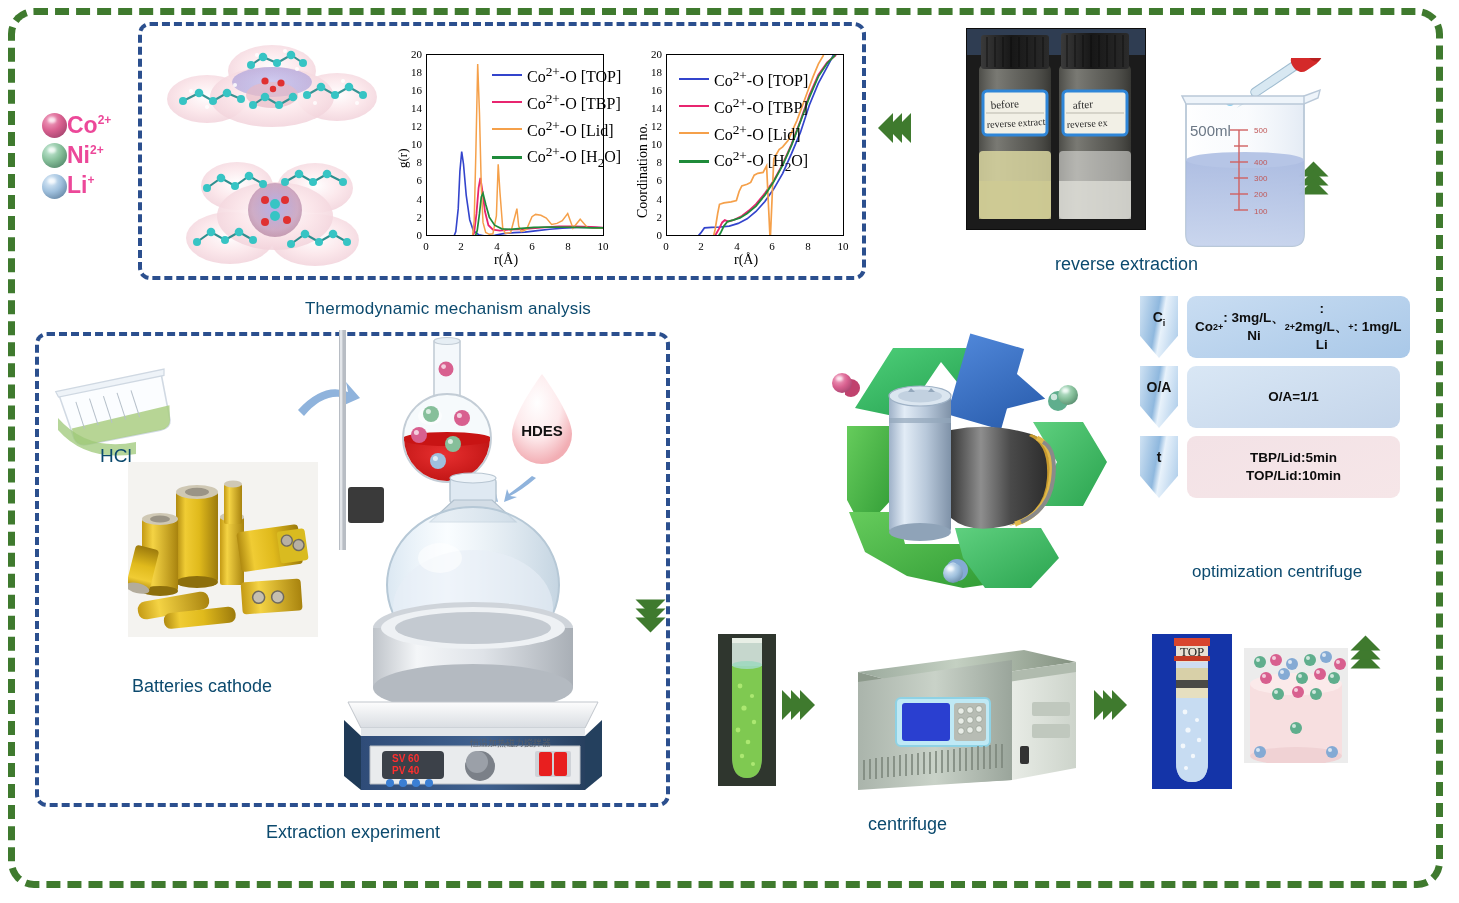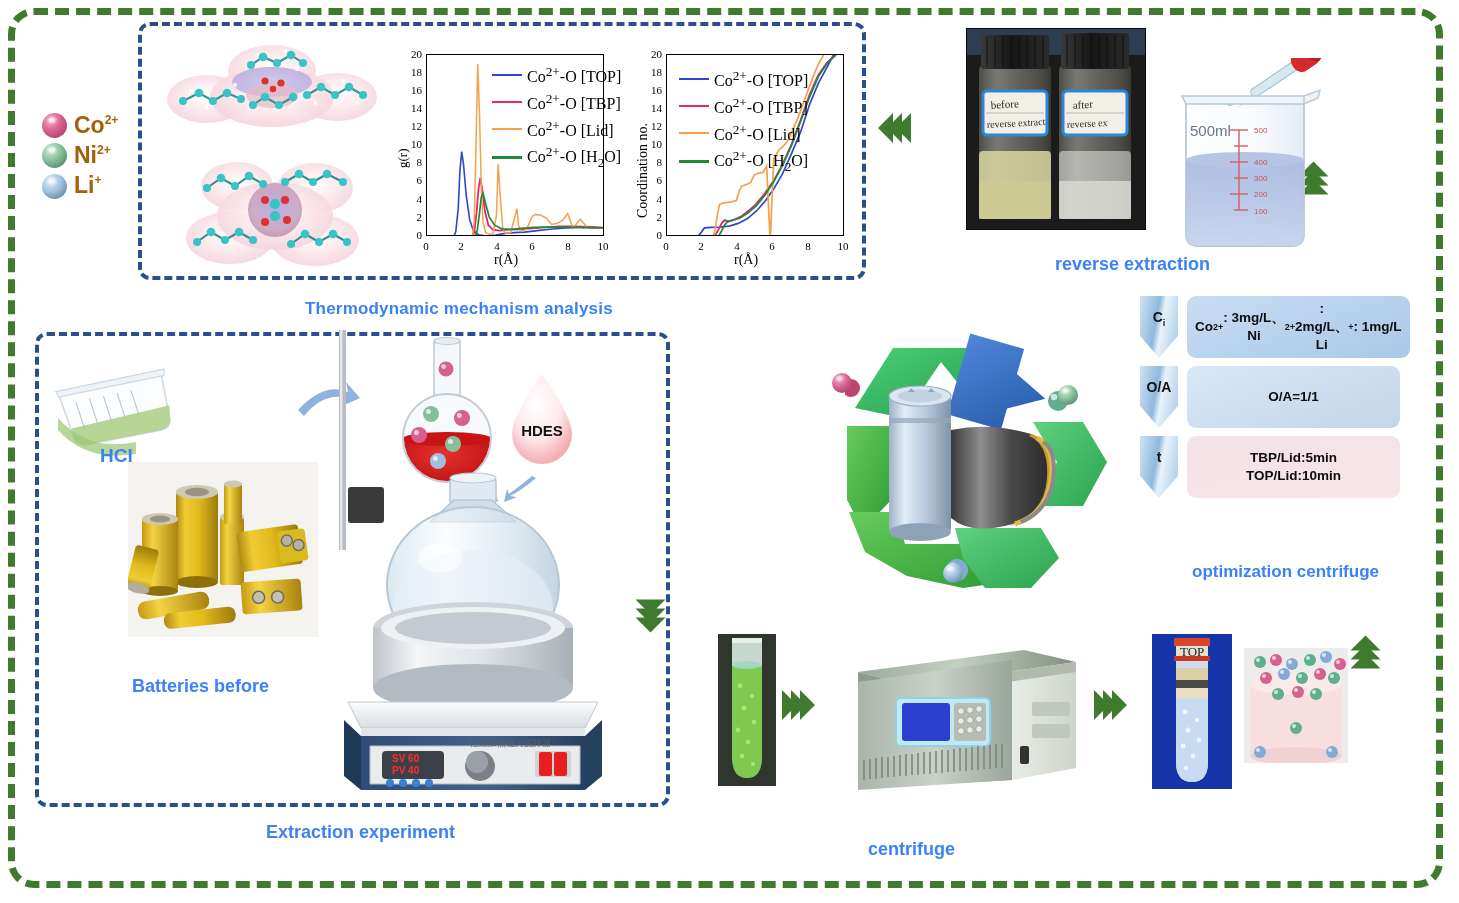--- a/index.html
+++ b/index.html
@@ -20,28 +20,28 @@
     background:transparent;
   }
   #panel-thermo{left:138px;top:22px;width:728px;height:258px;}
   #panel-extraction{left:35px;top:332px;width:635px;height:475px;}
 
   .panel-caption{
     font-weight:bold;color:#000;font-size:17px;letter-spacing:.2px;white-space:nowrap;
   }
 
   
-  .cap{font-weight:bold;color:#3b82f6;white-space:nowrap;}
+  .cap{font-weight:normal;color:#0c4a6e;white-space:nowrap;}
 
   
   .ion-row{position:absolute;display:flex;align-items:center;}
   .sphere{border-radius:50%;display:block;position:relative;}
   .sphere::after{content:"";position:absolute;left:22%;top:14%;width:34%;height:26%;
     border-radius:50%;background:rgba(255,255,255,.75);filter:blur(1px);}
-  .ion-label{font-weight:bold;color:#a16207;font-size:23px;margin-left:7px;
+  .ion-label{font-weight:bold;color:#ec4899;font-size:23px;
      font-family:"Liberation Sans",sans-serif;}
   .ion-label sup{font-size:12px;}
 
   
   .chev{position:absolute;display:flex;}
   .chev span{display:block;}
   .chev.right span{
     width:0;height:0;border-left:15px solid #3f7a2e;
     border-top:15px solid transparent;border-bottom:15px solid transparent;
     margin-right:-6px;
@@ -557,21 +557,21 @@
     <g transform="rotate(-6 70 158)">
       <rect x="36" y="148" width="72" height="16" rx="7" fill="url(#batg)"></rect>
     </g>
 
     <g transform="rotate(-76 12 100)">
       <rect x="-14" y="92" width="42" height="24" rx="4" fill="url(#batg)"></rect>
       <ellipse cx="-14" cy="104" rx="5" ry="12" fill="#b3ac9c"></ellipse>
     </g>
   </svg>
 </div>
-<div class="abs cap" style="left:132px;top:676px;font-size:18px;">Batteries before</div>
+<div class="abs cap" style="left:132px;top:676px;font-size:18px;">Batteries cathode</div>
 
 <div class="abs" style="left:296px;top:378px;width:66px;height:46px;">
   <svg width="66" height="46" viewBox="0 0 66 46">
     <path d="M2 32 Q28 4 52 14 L50 4 L64 20 L46 28 L50 20 Q28 14 8 38 Z" fill="#8fb3dc"></path>
   </svg>
 </div>
 
 <div class="abs" id="flask" style="left:386px;top:336px;width:130px;height:150px;">
   <svg width="130" height="150" viewBox="0 0 130 150">
     <defs>
@@ -903,21 +903,21 @@
       <line x1="144" y1="106" x2="144" y2="129"></line>
         <line x1="150" y1="105" x2="150" y2="129"></line>
       <line x1="156" y1="104" x2="156" y2="128"></line>
         <line x1="162" y1="104" x2="162" y2="128"></line>
     </g>
     <rect x="192" y="62" width="38" height="14" rx="2" fill="#c0c8be"></rect>
     <rect x="192" y="84" width="38" height="14" rx="2" fill="#c0c8be"></rect>
     <rect x="180" y="106" width="9" height="18" rx="2" fill="#333"></rect>
   </svg>
 </div>
-<div class="abs cap" style="left:868px;top:814px;font-size:18px;margin-top:25px;">centrifuge</div>
+<div class="abs cap" style="left:868px;top:814px;font-size:18px;">centrifuge</div>
 
 <div class="photo" id="blue-vial" style="left:1152px;top:634px;width:80px;height:155px;background:#1434a8;">
   <svg width="80" height="155" viewBox="0 0 80 155">
     <rect width="80" height="155" fill="#1434a8"></rect>
     <path d="M24 4 L56 4 L56 128 Q56 148 40 148 Q24 148 24 128 Z" fill="#e2eef8" opacity=".9"></path>
     <path d="M24 4 L56 4 L56 28 L24 28 Z" fill="#e8e0d2"></path>
     <rect x="22" y="4" width="36" height="8" fill="#d8452e"></rect>
     <rect x="22" y="22" width="36" height="5" fill="#c43a24"></rect>
     <text x="28" y="22" font-family="cursive, serif" font-size="13" fill="#1a1a1a">TOP</text>
     <path d="M24 34 L56 34 L56 46 L24 46 Z" fill="#d8d0a8"></path>

